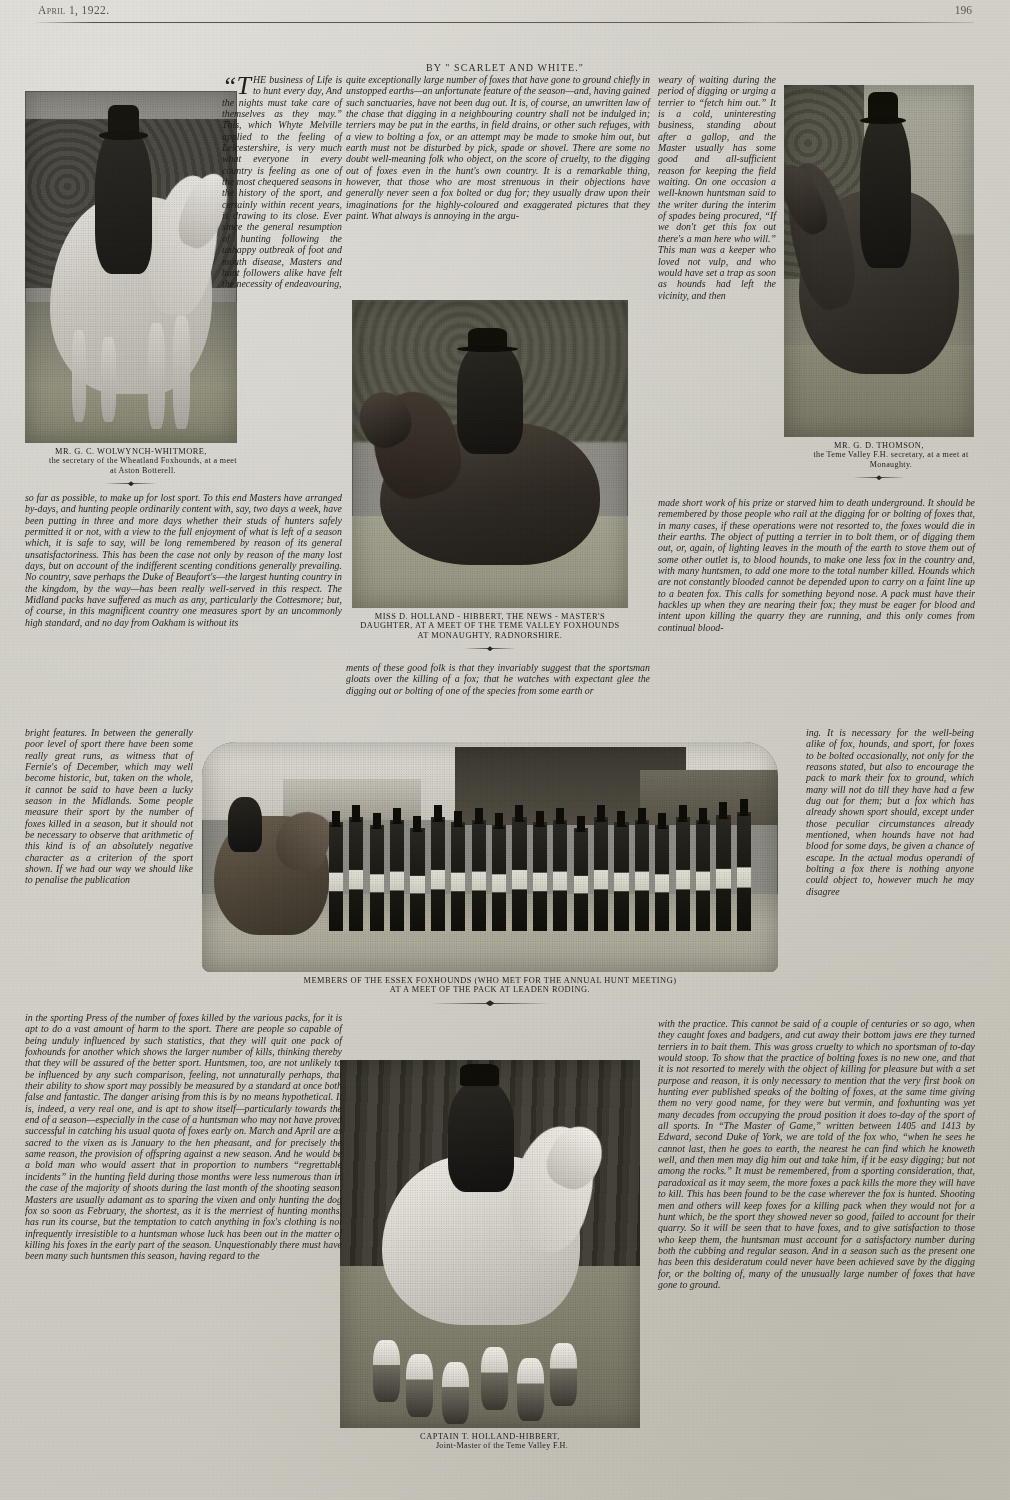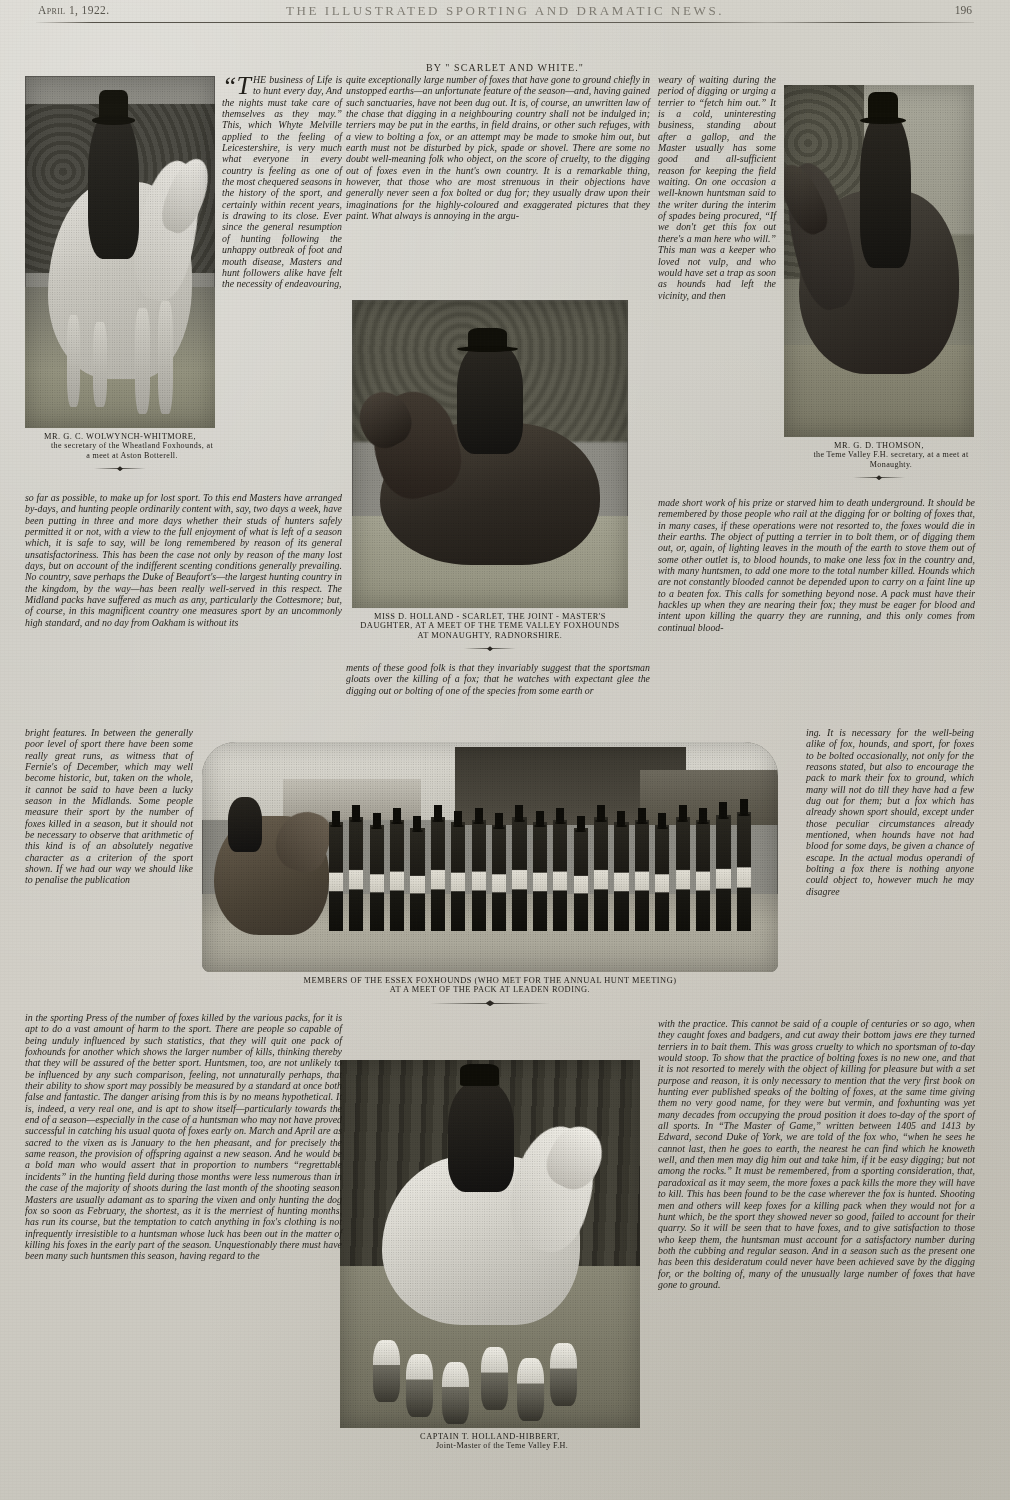--- a/index.html
+++ b/index.html
@@ -209,28 +209,27 @@
   
 </style>
 </head>
 <body>
 
 <div class="paper"></div>
 <div class="sheet">
 
   <div class="masthead">
     <div class="mh-date">April 1, 1922.</div>
-    <div class="mh-title">THE ILLUSTRATED SPORTING AND DRAMATIC NEWS.</div>
     <div class="mh-page">196</div>
   </div>
   <div class="rule-top"></div>
 
   <div class="byline">BY " SCARLET AND WHITE."</div>
 
-  <div class="fig" style="left:25px;top:76px;width:190px;">
+  <div class="fig" style="left:25px;top:91px;width:212px;">
     <div class="ph p1" style="height:352px;">
       <div class="hedge"></div>
         <div class="grass"></div>
       <div class="horse"></div>
         <div class="neck"></div>
         <div class="head"></div>
       <div class="leg" style="left:22%;top:68%;width:7%;height:26%;border-radius:30%"></div>
       <div class="leg" style="left:36%;top:70%;width:7%;height:24%;border-radius:30%"></div>
       <div class="leg" style="left:58%;top:66%;width:8%;height:30%;border-radius:30%"></div>
       <div class="leg" style="left:70%;top:64%;width:8%;height:32%;border-radius:30%"></div>
@@ -275,21 +274,21 @@
       <div class="horse"></div>
         <div class="neck"></div>
         <div class="head"></div>
       <div class="rider"></div>
         <div class="hat"></div>
         <div class="brim"></div>
       <div class="htone"></div>
         <div class="vig"></div>
     </div>
     <div class="cap cap-allcaps">
-      <span class="l1">MISS D. HOLLAND - SCARLET, THE JOINT - MASTER'S</span>
+      <span class="l1">MISS D. HOLLAND - HIBBERT, THE NEWS - MASTER'S</span>
       <span class="l1">DAUGHTER, AT A MEET OF THE TEME VALLEY FOXHOUNDS</span>
       <span class="l1">AT MONAUGHTY, RADNORSHIRE.</span>
     </div>
     <div class="orn"></div>
   </div>
 
   <div class="fig" style="left:202px;top:742px;width:576px;">
     <div class="ph p4" style="height:230px;">
       <div class="sky"></div>
         <div class="shed"></div>

